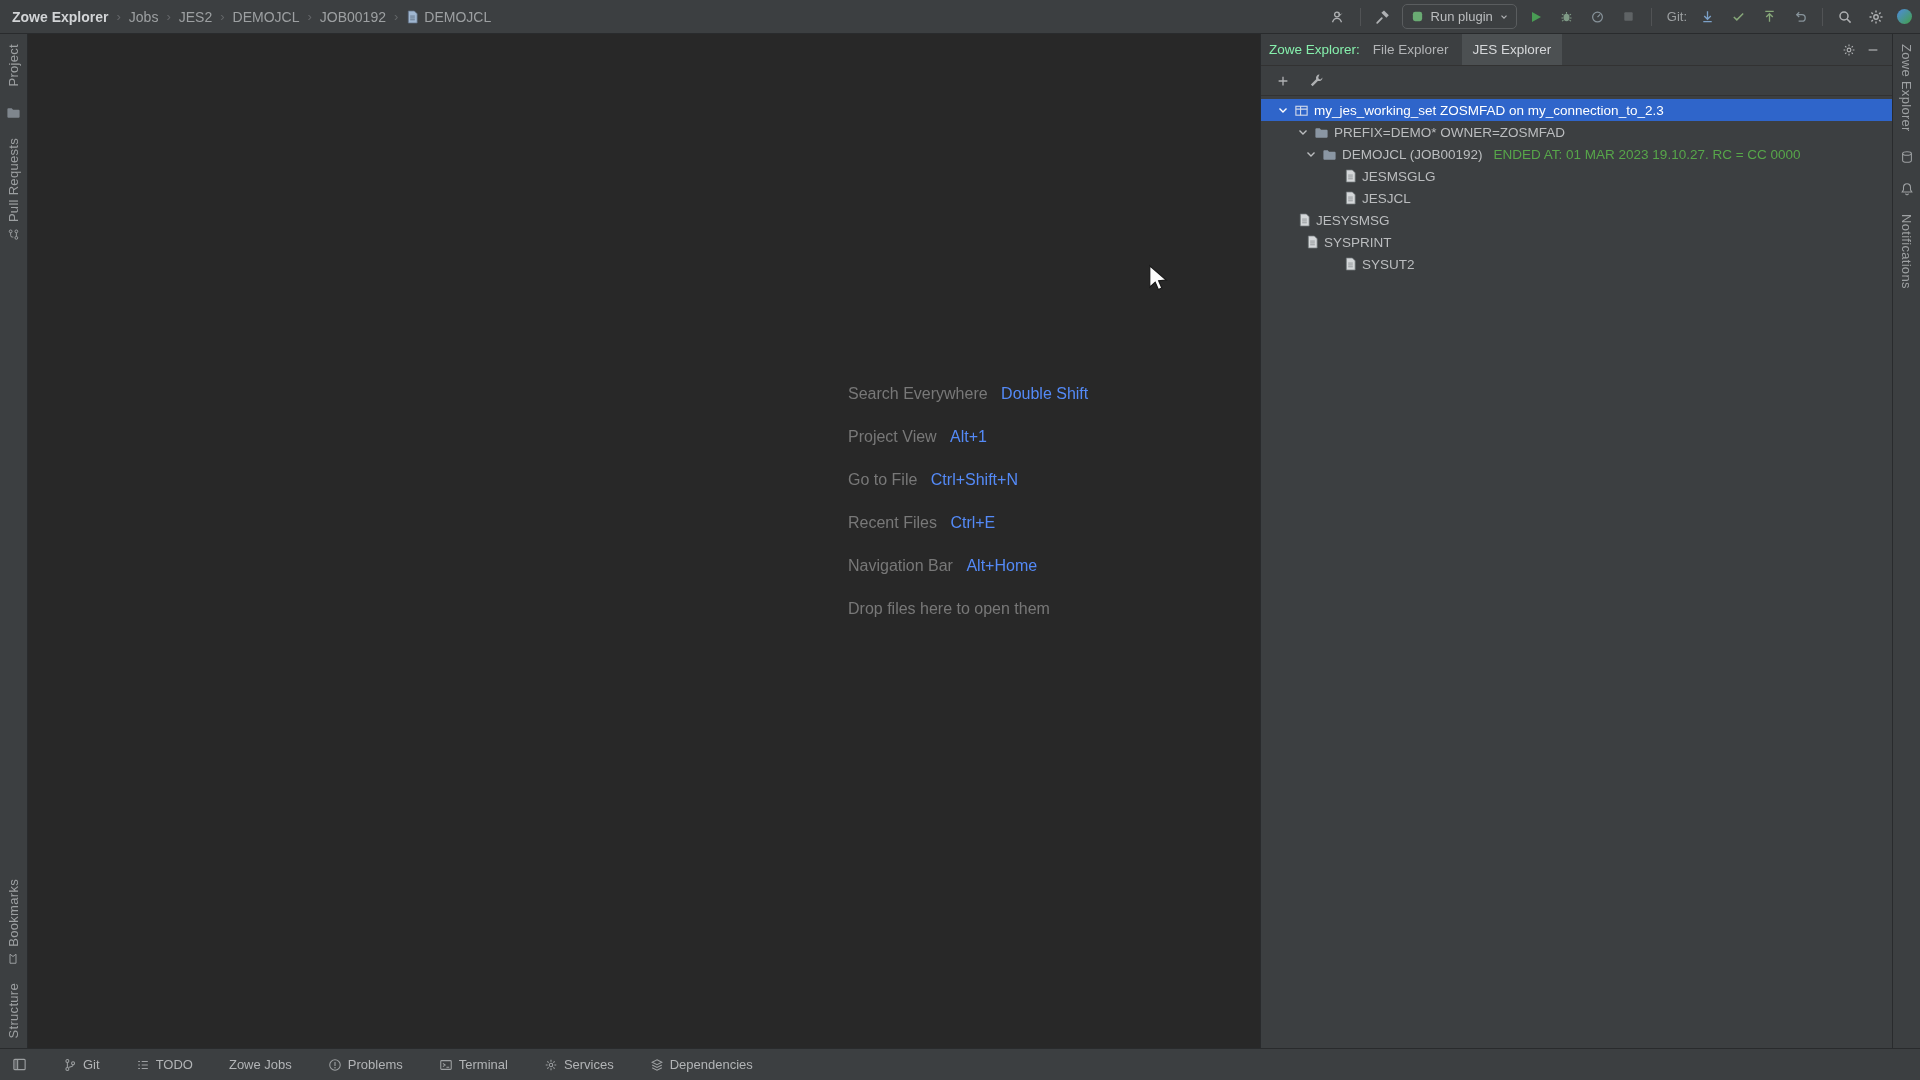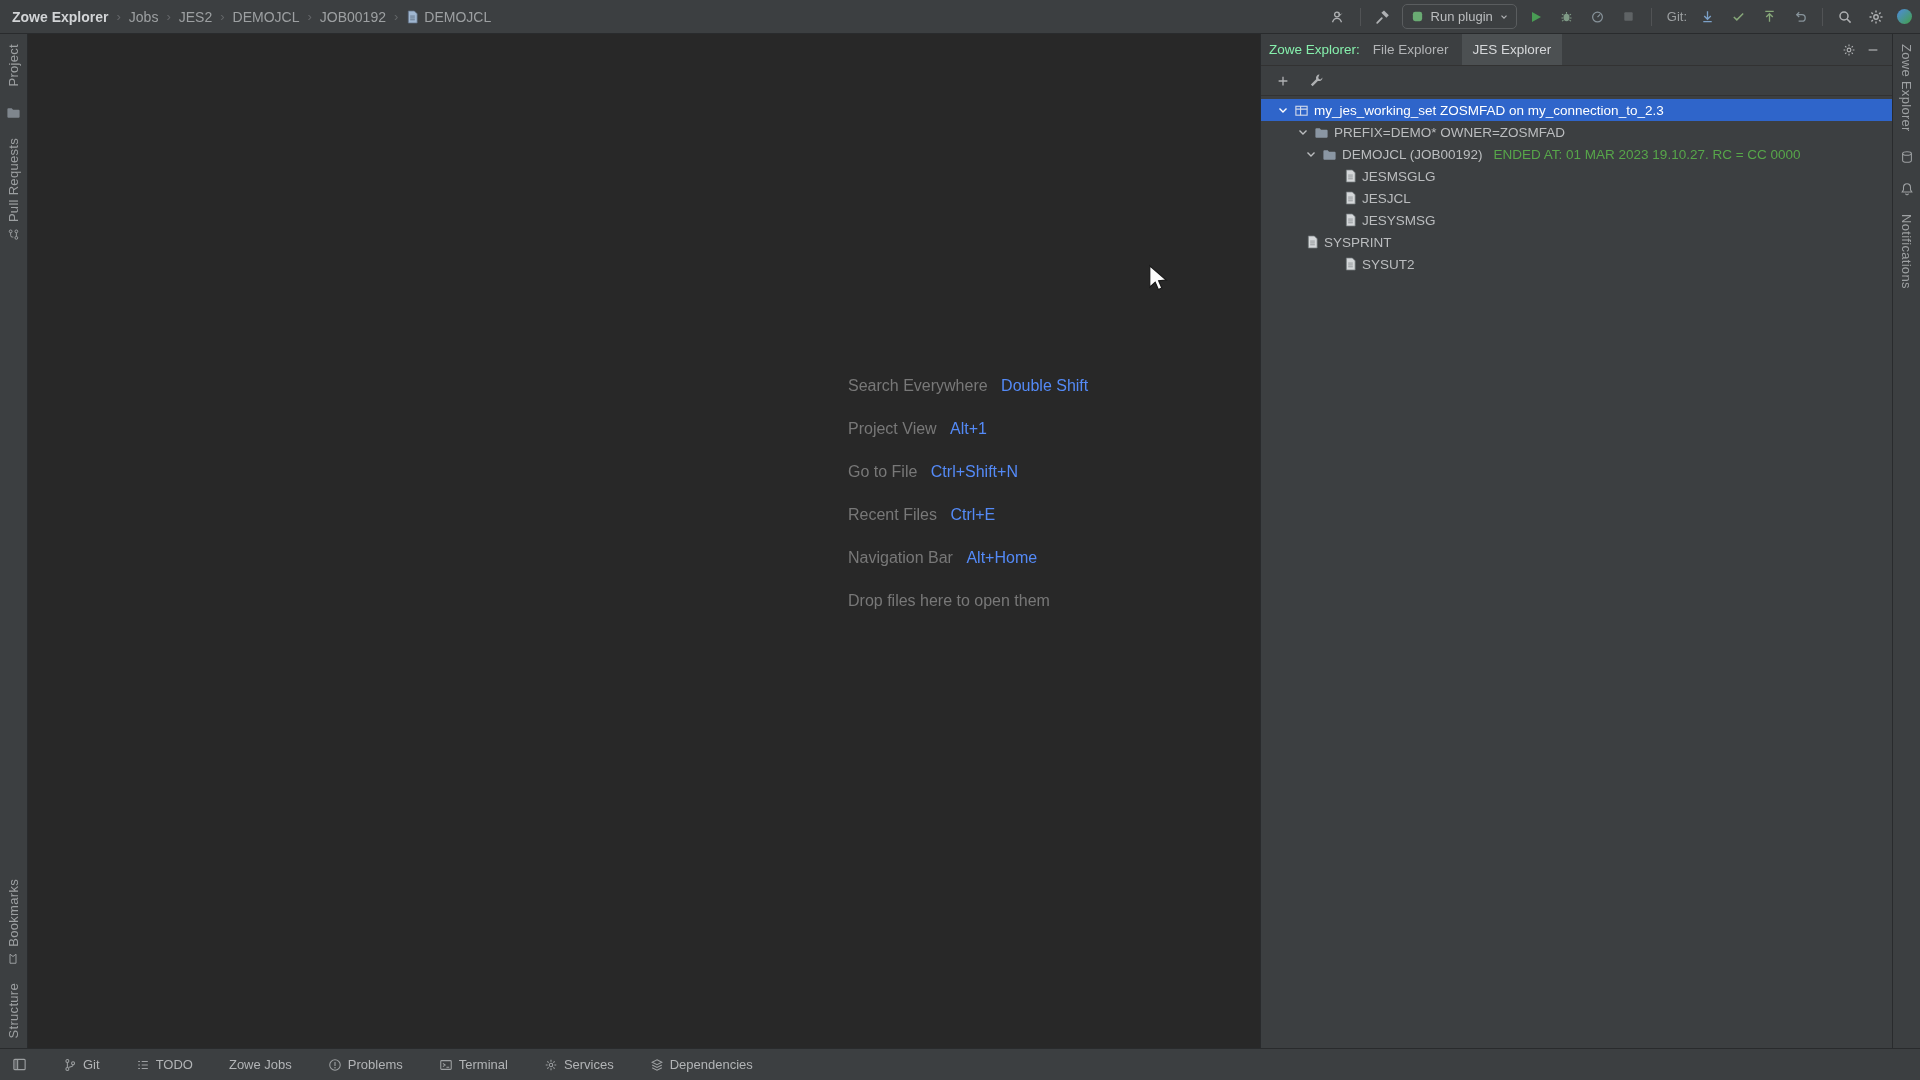--- a/index.html
+++ b/index.html
@@ -30,21 +30,21 @@
   .stripe{width:28px;flex:0 0 28px;background:#3c3f41;display:flex;flex-direction:column;align-items:center;padding:10px 0}
   .stripe.left{border-right:1px solid #292b2d;justify-content:space-between}
   .stripe.right{border-left:1px solid #292b2d;justify-content:flex-start}
   .stripe-col{display:flex;flex-direction:column;align-items:center;gap:18px}
   .vlabel{writing-mode:vertical-rl;font-size:13px;color:#9da0a2;cursor:pointer;display:flex;align-items:center;gap:6px;letter-spacing:.3px;white-space:nowrap}
   .stripe.left .vlabel{transform:rotate(180deg)}
   .sicon{display:inline-flex;cursor:pointer}
 
   
   .editor{flex:1;min-width:0;position:relative;background:#282828}
-  .hints{position:absolute;left:820px;top:340px;font-size:16px;line-height:24px}
+  .hints{position:absolute;left:820px;top:348px;font-size:16px;line-height:24px}
   .hint-row{margin-bottom:19px;white-space:nowrap}
   .hint-label{color:#787878}
   .hint-key{color:var(--shortcut,#548af7);margin-left:9px}
   .cursor{position:absolute;left:1120px;top:230px;pointer-events:none}
 
   
   .right-panel{width:632px;flex:0 0 632px;background:#3c3f41;border-left:1px solid #292b2d;
     display:flex;flex-direction:column;font-size:13.5px}
   .panel-header{height:32px;flex:0 0 32px;display:flex;align-items:center;padding:0 8px;gap:2px;border-bottom:1px solid #323232}
   .panel-title{color:#86efac;font-weight:400;cursor:pointer;font-size:13.5px}
@@ -339,21 +339,21 @@
         </div>
         <div class="tree-row" style="padding-left:83px">
           <span>
             <svg width="13" height="14" viewBox="0 0 14 15">
                 <path d="M2.5 1h6.5L12 4v10H2.5z" fill="#d4d7d9" stroke="#707578" stroke-width="0.8"></path>
                 <path d="M4.5 6.5h5M4.5 8.5h5M4.5 10.5h5" stroke="#8a8f92" stroke-width="0.9"></path>
               </svg>
           </span>
           <span>JESJCL</span>
         </div>
-        <div class="tree-row" style="padding-left:83px">
+        <div class="tree-row" style="padding-left:37px">
           <span>
             <svg width="13" height="14" viewBox="0 0 14 15">
                 <path d="M2.5 1h6.5L12 4v10H2.5z" fill="#d4d7d9" stroke="#707578" stroke-width="0.8"></path>
                 <path d="M4.5 6.5h5M4.5 8.5h5M4.5 10.5h5" stroke="#8a8f92" stroke-width="0.9"></path>
               </svg>
           </span>
           <span>JESYSMSG</span>
         </div>
         <div class="tree-row" style="padding-left:45px">
           <span>

